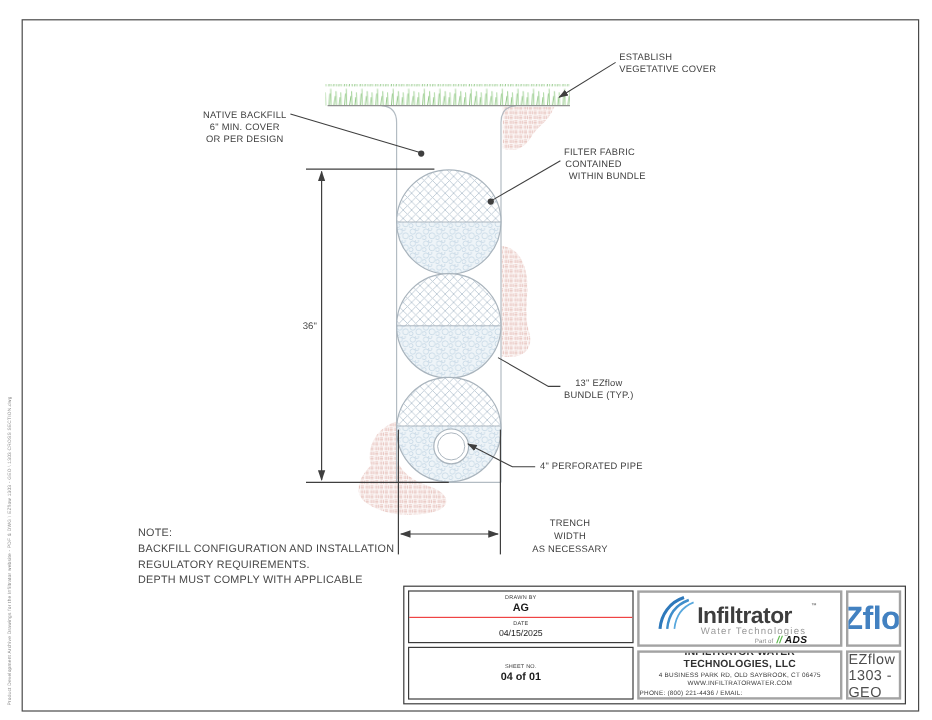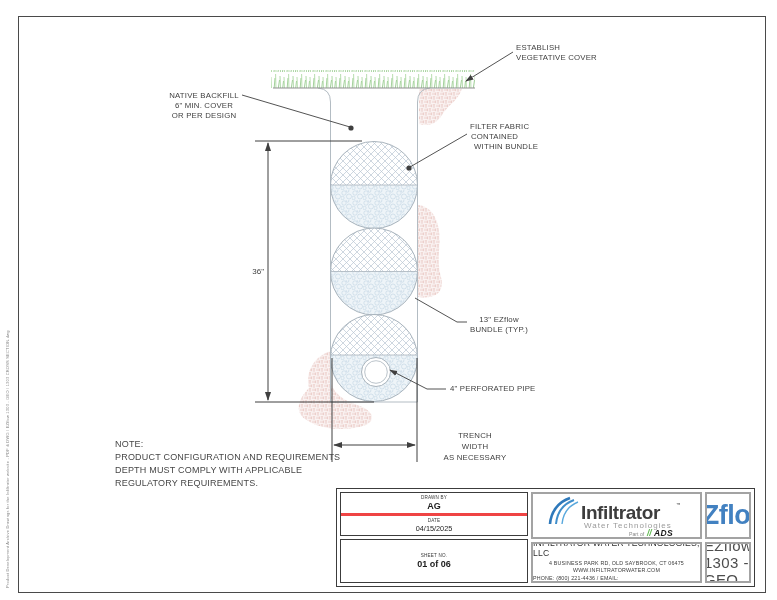--- a/index.html
+++ b/index.html
@@ -5,28 +5,28 @@
   html,body{margin:0;padding:0;background:#ffffff;}
   body{font-family:"Liberation Sans", sans-serif;}
   #page{position:relative;width:777px;height:600px;background:#fff;overflow:hidden;}
   #border-frame{position:absolute;left:18px;top:16px;width:746px;height:575px;border:1px solid #4a4a4a;}
   #edge-text{position:absolute;left:5px;top:330px;height:258px;writing-mode:vertical-rl;transform:rotate(180deg);font-size:4px;color:#8a8a8a;letter-spacing:.2px;white-space:nowrap;}
   #diagram-svg{position:absolute;left:0;top:0;}
   #note-block{position:absolute;left:75px;top:438px;font-size:9px;color:#474747;line-height:13px;letter-spacing:.2px;margin-left:40px;}
   
   #title-block{position:absolute;left:336px;top:488px;width:419px;height:99px;border:1px solid #3c3c3c;box-sizing:border-box;padding:3px;display:grid;grid-template-columns:188px 1fr 46px;grid-template-rows:47px 1fr;gap:3px;background:#fff;}
   .tb-cell{border:2px solid #a3a3a3;box-sizing:border-box;display:flex;align-items:center;justify-content:center;flex-direction:column;overflow:hidden;}
-  .company-name{font-weight:normal;font-size:8.6px;color:#303030;letter-spacing:.2px;}
+  .company-name{font-weight:bold;font-size:8.6px;color:#303030;letter-spacing:.2px;text-align:center;}
   .company-line{font-size:5.3px;color:#3a3a3a;margin-top:1.5px;letter-spacing:.2px;}
   .ezflow-word{font-size:27px;font-weight:bold;color:#4281c1;letter-spacing:-.5px;position:relative;}
-  .drawing-title{font-size:15px;color:#4d4d4d;letter-spacing:.4px;}
+  .drawing-title{font-size:12px;color:#4d4d4d;letter-spacing:.4px;}
   .meta-col{display:flex;flex-direction:column;gap:3px;grid-row:1/3;}
   .meta-box{border:1px solid #3c3c3c;flex:1;display:flex;flex-direction:column;}
   .meta-half{flex:1;display:flex;flex-direction:column;align-items:center;justify-content:center;}
-  .meta-half + .meta-half{border-top:3px solid #ef4444;}
+  .meta-half + .meta-half{border-top:1px solid #ef4444;}
   .meta-label{font-size:4.6px;color:#3a3a3a;letter-spacing:.2px;}
   .meta-value{font-size:9px;color:#1c1c1c;font-weight:bold;margin-top:1px;}
   .meta-value.small{font-size:7.3px;font-weight:normal;}
 </style>
 </head>
 <body>
 
 <div id="page">
 
   <div id="border-frame"></div>
@@ -170,23 +170,23 @@
       <g text-anchor="middle">
         <text x="499" y="322">13" EZflow</text>
         <text x="499" y="332">BUNDLE (TYP.)</text>
       </g>
       <text x="450" y="391">4" PERFORATED PIPE</text>
     </g>
   </svg>
 
   <div id="note-block">
     <div>NOTE:</div>
-    <div>PRODUCT CONFIGURATION AND REQUIREMENTS</div>
+    <div>BACKFILL CONFIGURATION AND INSTALLATION</div>
+    <div>REGULATORY REQUIREMENTS.</div>
     <div>DEPTH MUST COMPLY WITH APPLICABLE</div>
-    <div>REGULATORY REQUIREMENTS.</div>
   </div>
 
   <div id="title-block">
 
     <div class="tb-cell">
       <svg width="160" height="42" viewBox="0 0 160 42">
         <g fill="none">
           <path d="M33,3 C21,7 14,17 13,29" stroke="#2e79bb" stroke-width="2.6"></path>
           <path d="M37,5 C26,9 20,18 19,29" stroke="#3f8ecb" stroke-width="2"></path>
           <path d="M41,7 C31,11 26,19 25,29" stroke="#59a8dd" stroke-width="1.4"></path>
@@ -211,21 +211,21 @@
           <div class="meta-value">AG</div>
         </div>
         <div class="meta-half">
           <div class="meta-label">DATE</div>
           <div class="meta-value small">04/15/2025</div>
         </div>
       </div>
       <div class="meta-box">
         <div class="meta-half">
           <div class="meta-label">SHEET NO.</div>
-          <div class="meta-value">01 of 06</div>
+          <div class="meta-value">04 of 01</div>
         </div>
       </div>
     </div>
 
     <div class="tb-cell">
       <div class="company-name">INFILTRATOR WATER TECHNOLOGIES, LLC</div>
       <div class="company-line">4 BUSINESS PARK RD, OLD SAYBROOK, CT 06475</div>
       <div class="company-line">WWW.INFILTRATORWATER.COM</div>
       <div class="company-line">PHONE: (800) 221-4436 / EMAIL: INFO@INFILTRATORWATER.COM</div>
     </div>

